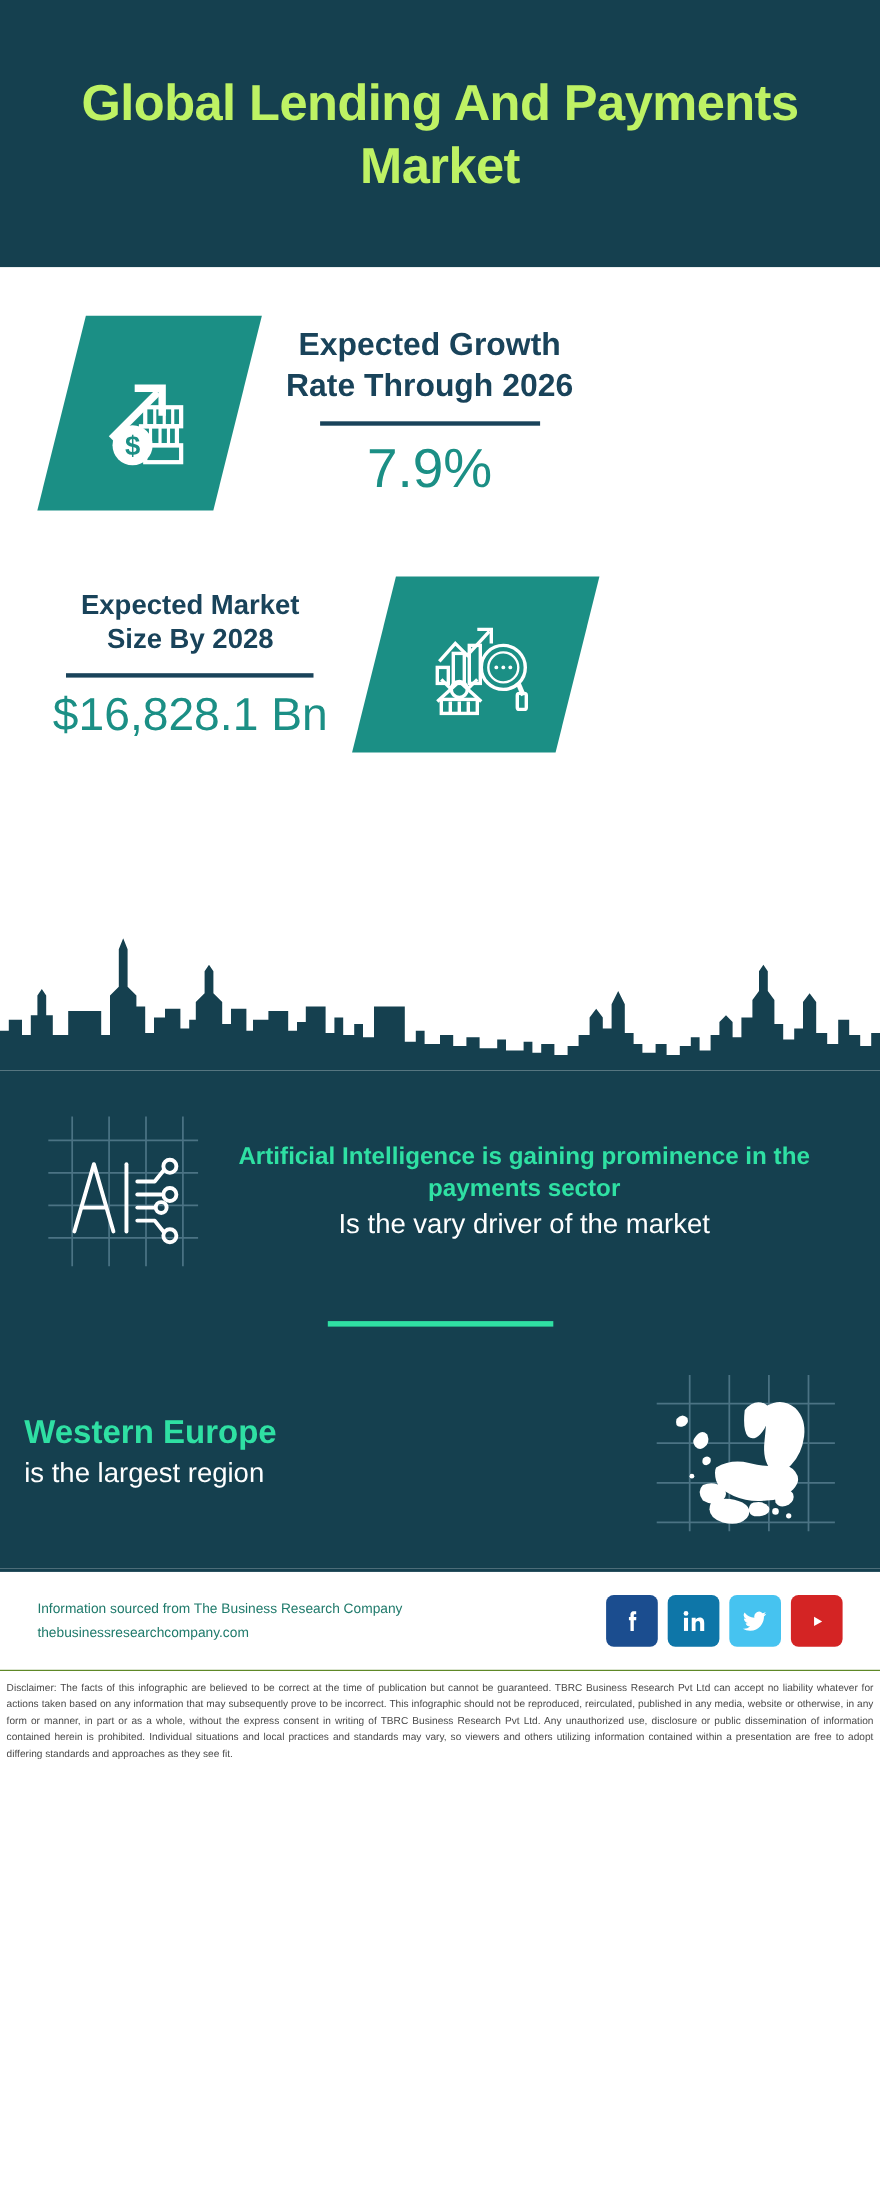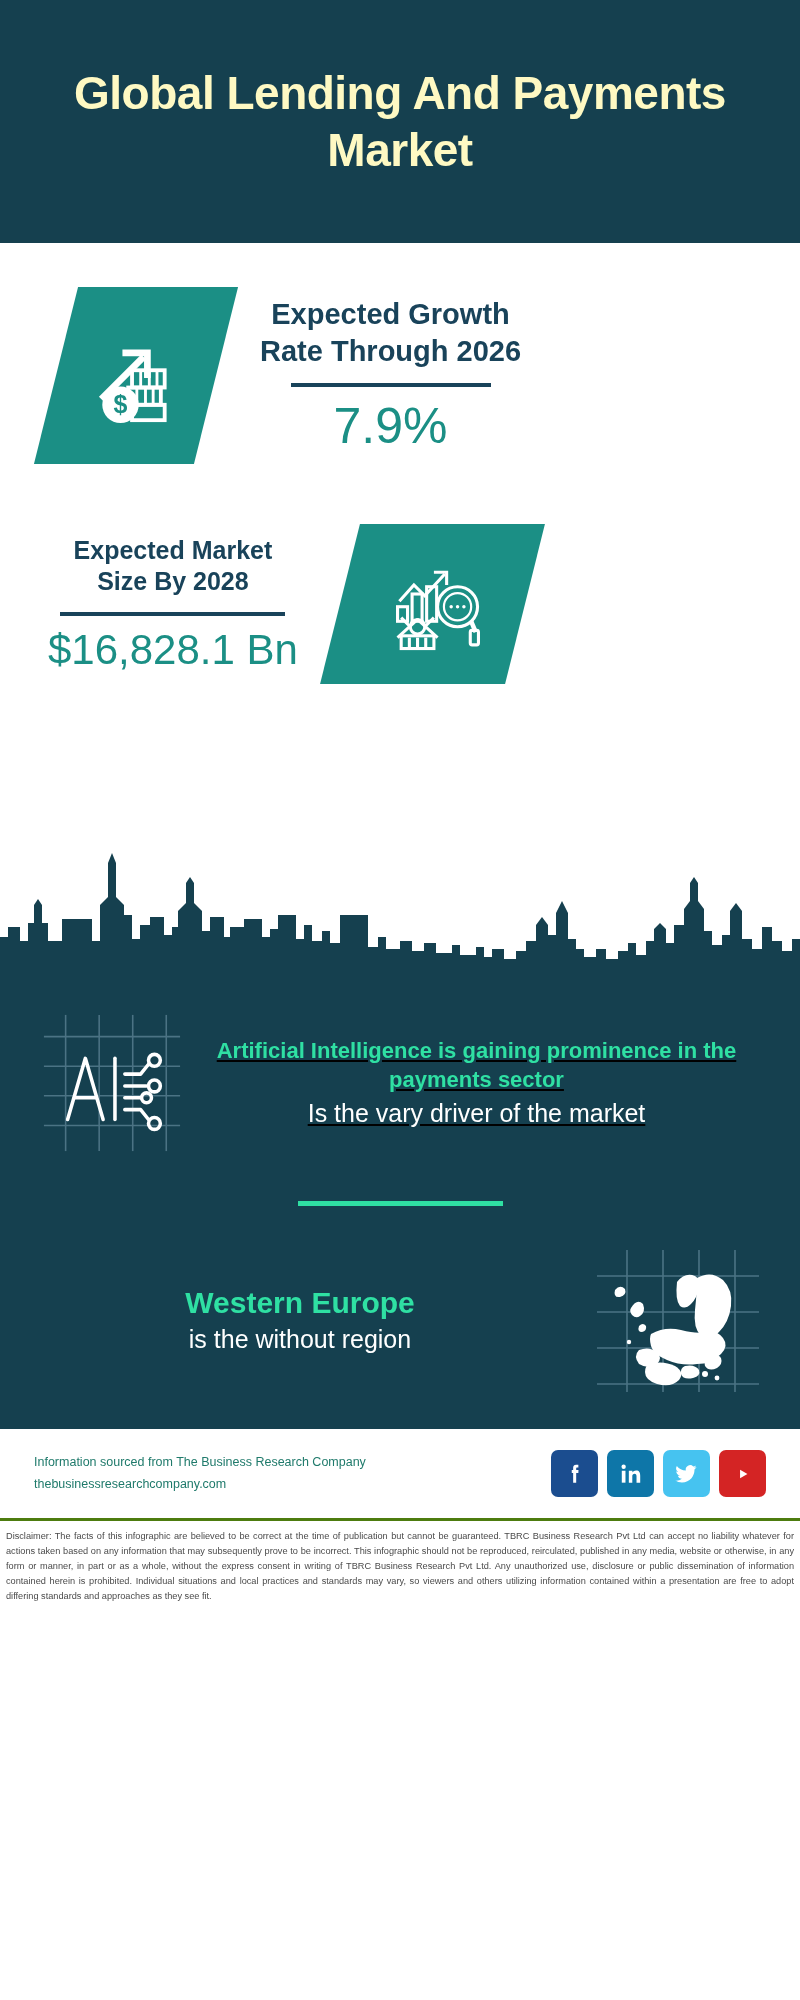--- a/index.html
+++ b/index.html
@@ -14,21 +14,21 @@
   .page { width:800px; height:2000px; position:relative; background:#fff; }
 
   
   .header {
     background:#15404f;
     height:243px;
     display:flex; align-items:center; justify-content:center;
     padding:0 60px;
   }
   .header h1 {
-    color:#fef9c3;
+    color:#bef264;
     font-size:46px;
     font-weight:bold;
     line-height:1.22;
     text-align:center;
     letter-spacing:-0.5px;
   }
 
   
   .white-zone { position:relative; background:#fff; height:730px; }
 
@@ -78,33 +78,33 @@
   #size-row .rule { width:225px; }
   #size-row .stat-value { font-size:42px; }
   #size-row .stat-block { margin-left:48px; margin-right:42px; }
 
   
   .skyline { position:absolute; left:0; width:800px; height:120px; line-height:0; }
 
   
   .dark-zone { background:#15404f; position:relative; }
 
-  .ai-row { display:flex; align-items:center; padding:36px 24px 0 24px;text-decoration:underline; }
+  .ai-row { display:flex; align-items:center; padding:36px 24px 0 24px; }
   .ai-icon-wrap { width:175px; flex:0 0 175px; display:flex; justify-content:center; }
   .ai-text { flex:1; text-align:center; padding-right:22px; }
   .accent-green { color:#2fe0a3; font-weight:bold; font-size:22px; line-height:1.33; }
   .white-sub { color:#ffffff; font-size:25px; line-height:1.34; margin-top:2px; }
 
   .mid-divider {
     width:205px; height:5px; background:#2fe0a3;
     margin:44px auto 40px auto;
   }
 
   .region-row { display:flex; align-items:center; padding:0 22px 30px 22px; }
-  .region-text { flex:1; text-align:center; }
+  .region-text { flex:1; text-align:left; }
   .region-title { color:#2fe0a3; font-weight:bold; font-size:30px; line-height:1.2; }
   .map-wrap { width:200px; flex:0 0 200px; display:flex; justify-content:center; }
 
   
   .footer {
     background:#ffffff;
     height:92px;
     display:flex; align-items:center;
     padding:0 34px;
     border-top:3px solid #15404f;
@@ -112,21 +112,21 @@
   }
   .source { color:#1f7a6b; font-size:12.5px; line-height:1.75; flex:1; }
   .socials { display:flex; gap:9px; align-items:center; }
   .sicon {
     width:47px; height:47px; border-radius:7px;
     display:flex; align-items:center; justify-content:center;
   }
 
   .disclaimer {
     background:#ffffff;
-    border-top:3px solid #4d7c0f;
+    border-top:1px solid #4d7c0f;
     padding:8px 6px 6px 6px;
     color:#4a4a4a;
     font-size:9.2px;
     line-height:1.62;
     text-align:justify;
   }
 </style>
 </head>
 <body>
 
@@ -236,21 +236,21 @@
         <div class="accent-green">Artificial Intelligence is gaining prominence in the payments sector</div>
         <div class="white-sub">Is the vary driver of the market</div>
       </div>
     </div>
 
     <div class="mid-divider"></div>
 
     <div class="region-row">
       <div class="region-text">
         <div class="region-title">Western Europe</div>
-        <div class="white-sub">is the without region</div>
+        <div class="white-sub">is the largest region</div>
       </div>
       <div class="map-wrap">
         <svg width="170" height="150" viewBox="0 0 170 150" fill="none">
           <g stroke="#4b7384" stroke-width="1.6">
             <line x1="34" y1="4" x2="34" y2="146"></line>
             <line x1="70" y1="4" x2="70" y2="146"></line>
             <line x1="106" y1="4" x2="106" y2="146"></line>
             <line x1="142" y1="4" x2="142" y2="146"></line>
             <line x1="4" y1="30" x2="166" y2="30"></line>
             <line x1="4" y1="66" x2="166" y2="66"></line>

